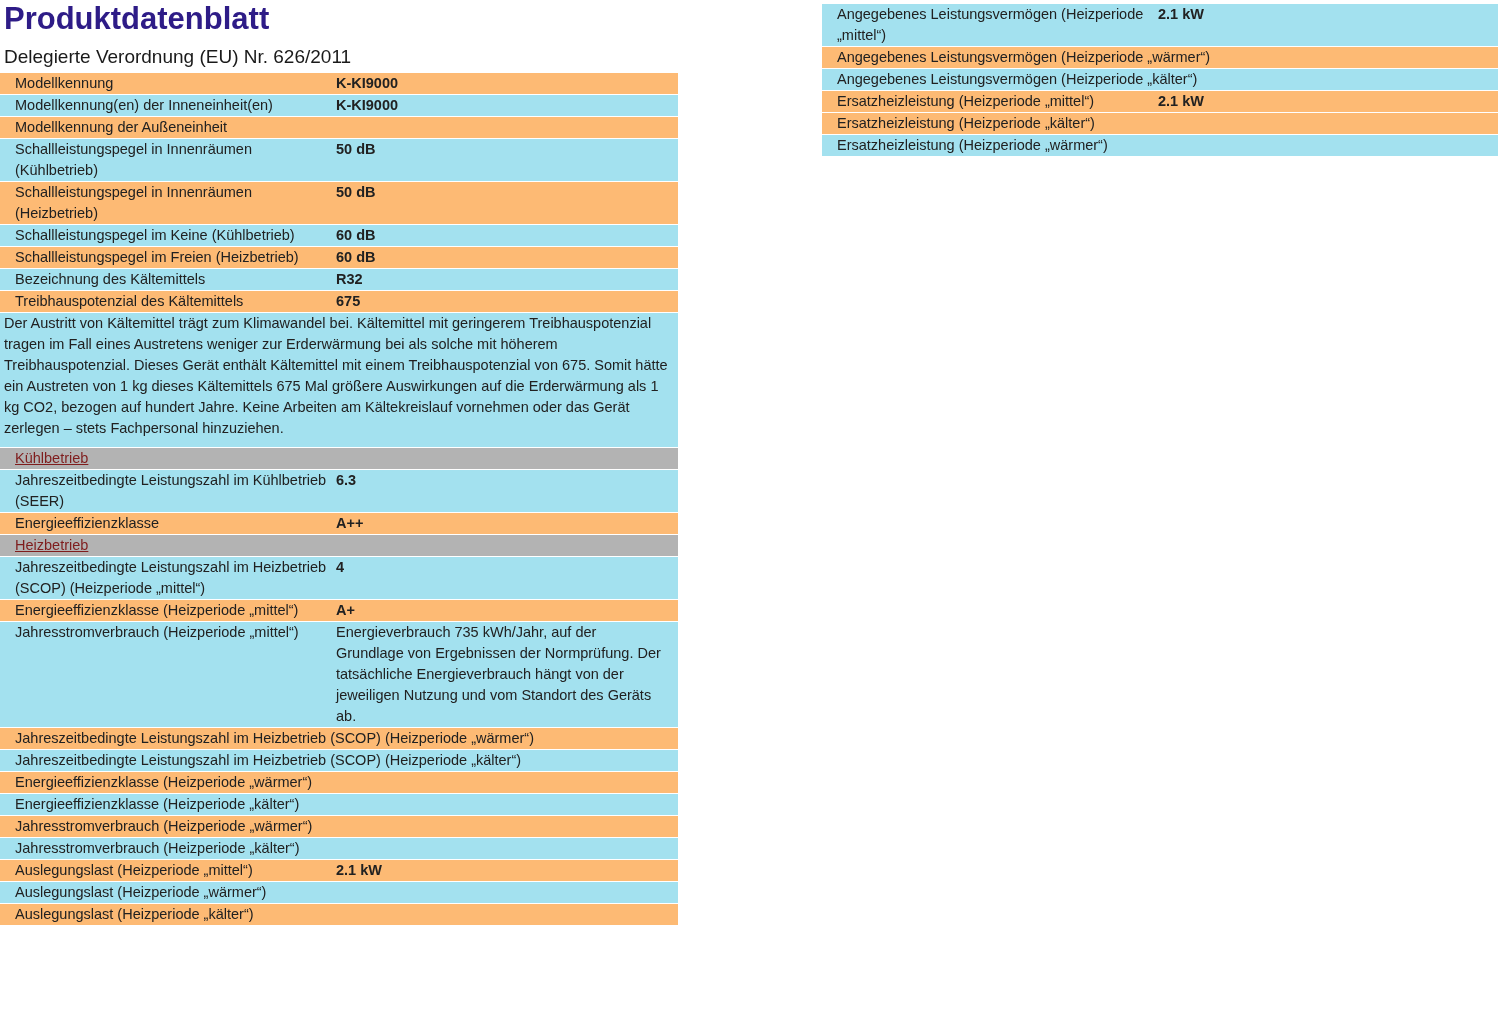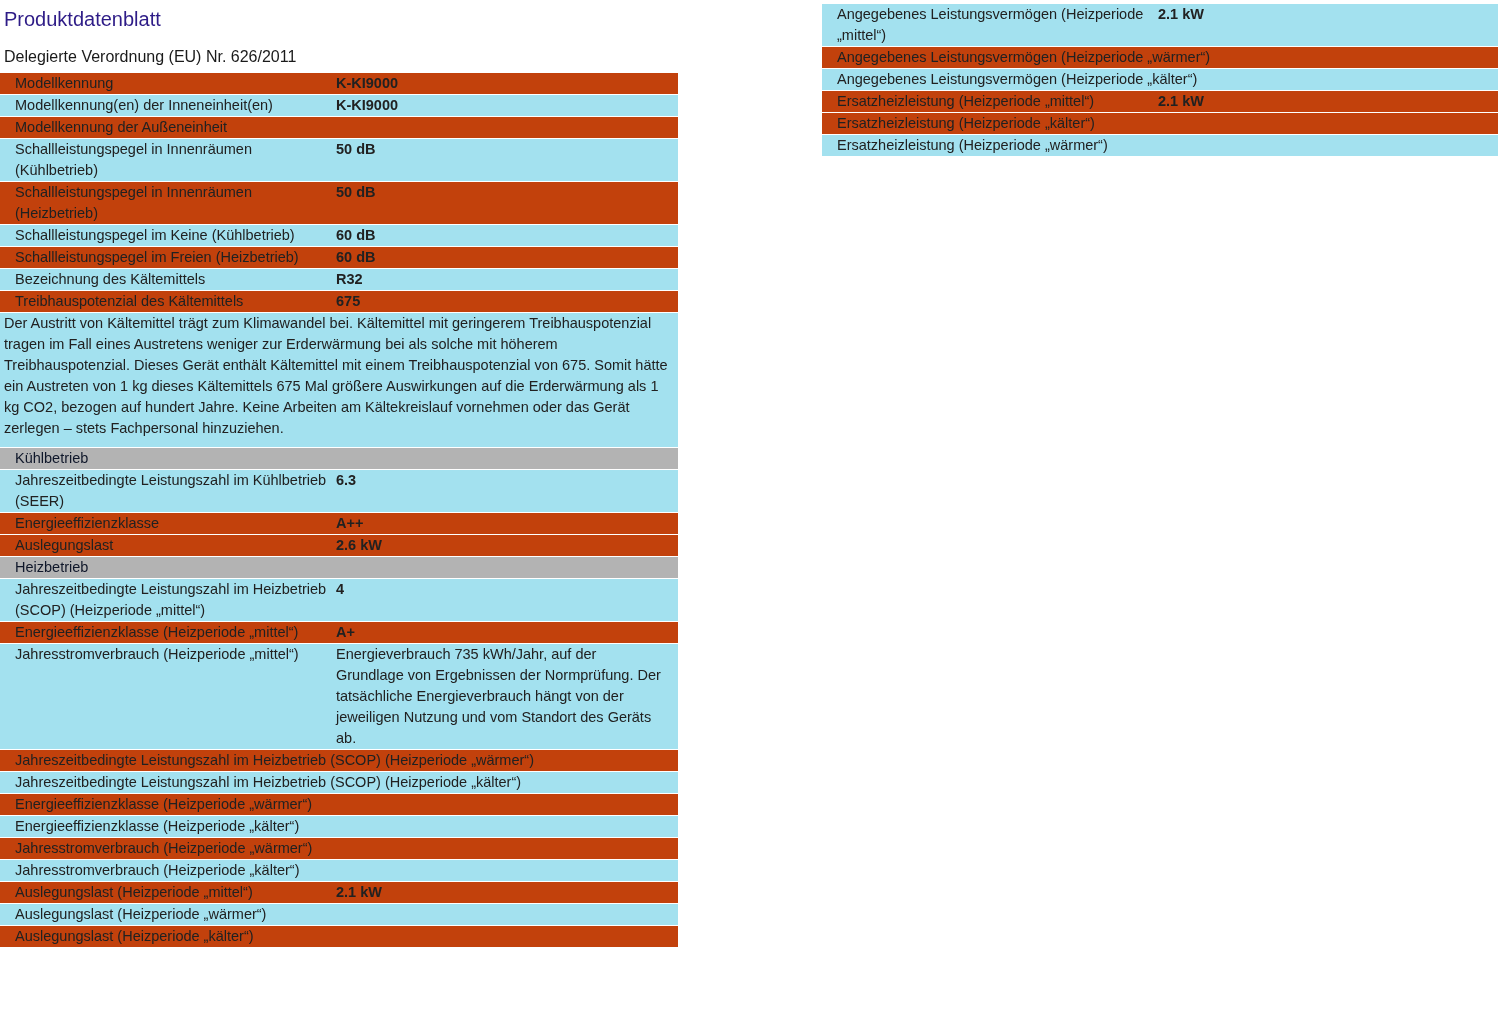--- a/index.html
+++ b/index.html
@@ -24,41 +24,41 @@
     position:absolute;
     left:0; top:0;
     width:678px;
   }
   .right-col{
     position:absolute;
     left:822px; top:4px;
     width:676px;
   }
   .title{
-    font-size:20px;
+    font-size:31px;
     line-height:34px;
-    font-weight:400;
+    font-weight:700;
     color:var(--title);
     padding:2px 0 0 4px;
   }
   .subtitle{
-    font-size:16px;
+    font-size:19px;
     line-height:21px;
     margin:10px 0 6px 4px;
     color:#1a1a1a;
   }
   .row{
     display:flex;
     align-items:flex-start;
     border-bottom:1px solid #ffffff;
     min-height:22px;
   }
   .row.cyan{ background:var(--cyan); }
-  .row.white{ background:#c2410c; }
-  .row.gray{ background:var(--gray); color:#0f172a; }
+  .row.white{ background:#fdba74; }
+  .row.gray{ background:var(--gray); color:#7f1d1d;text-decoration:underline; }
   .row > .label{
     flex:0 0 336px;
     width:336px;
     padding-left:15px;
   }
   .row.full > .label{
     flex:1 1 auto;
     width:auto;
     padding-right:6px;
   }
@@ -121,24 +121,20 @@
         <div class="label">Kühlbetrieb</div>
       </div>
       <div class="row cyan">
         <div class="label">Jahreszeitbedingte Leistungszahl im Kühlbetrieb (SEER)</div>
         <div class="value">6.3</div>
       </div>
       <div class="row white">
         <div class="label">Energieeffizienzklasse</div>
         <div class="value">A++</div>
       </div>
-      <div class="row white">
-        <div class="label">Auslegungslast</div>
-        <div class="value">2.6 kW</div>
-      </div>
       <div class="row gray">
         <div class="label">Heizbetrieb</div>
       </div>
       <div class="row cyan">
         <div class="label">Jahreszeitbedingte Leistungszahl im Heizbetrieb (SCOP) (Heizperiode „mittel“)</div>
         <div class="value">4</div>
       </div>
       <div class="row white">
         <div class="label">Energieeffizienzklasse (Heizperiode „mittel“)</div>
         <div class="value">A+</div>

